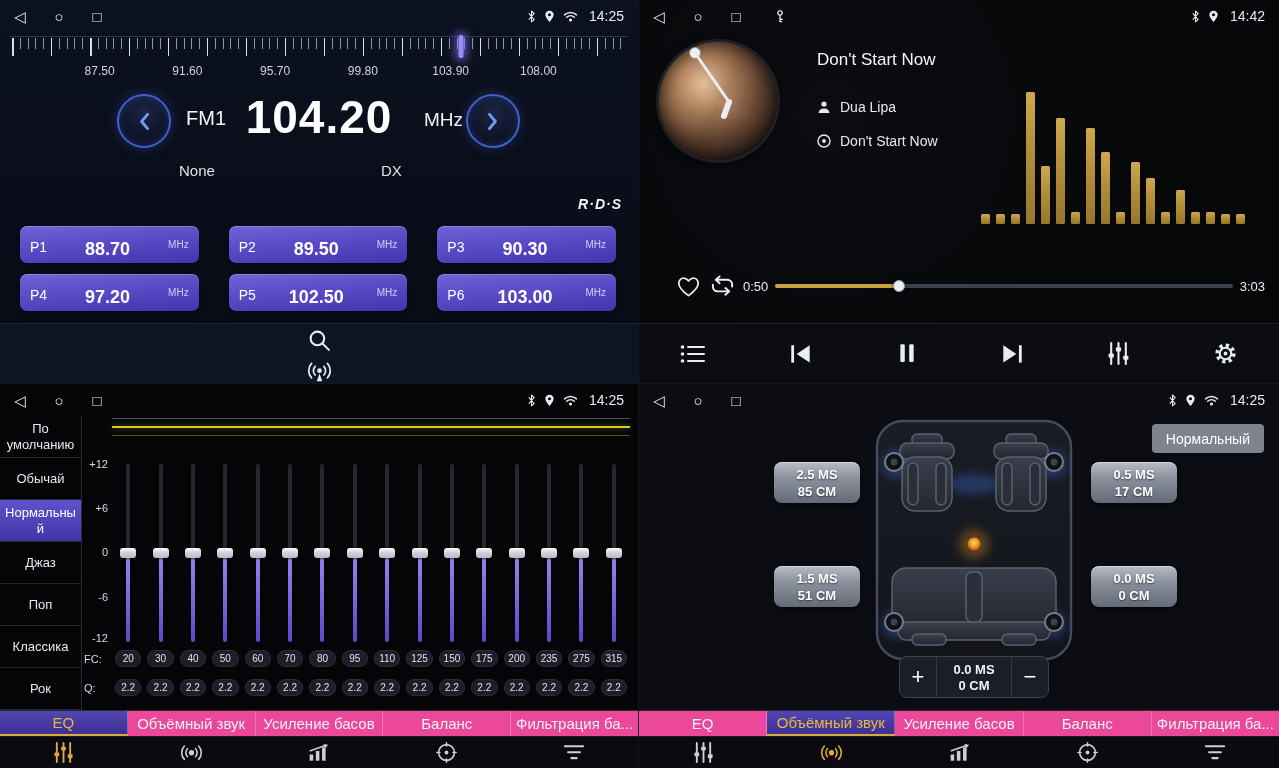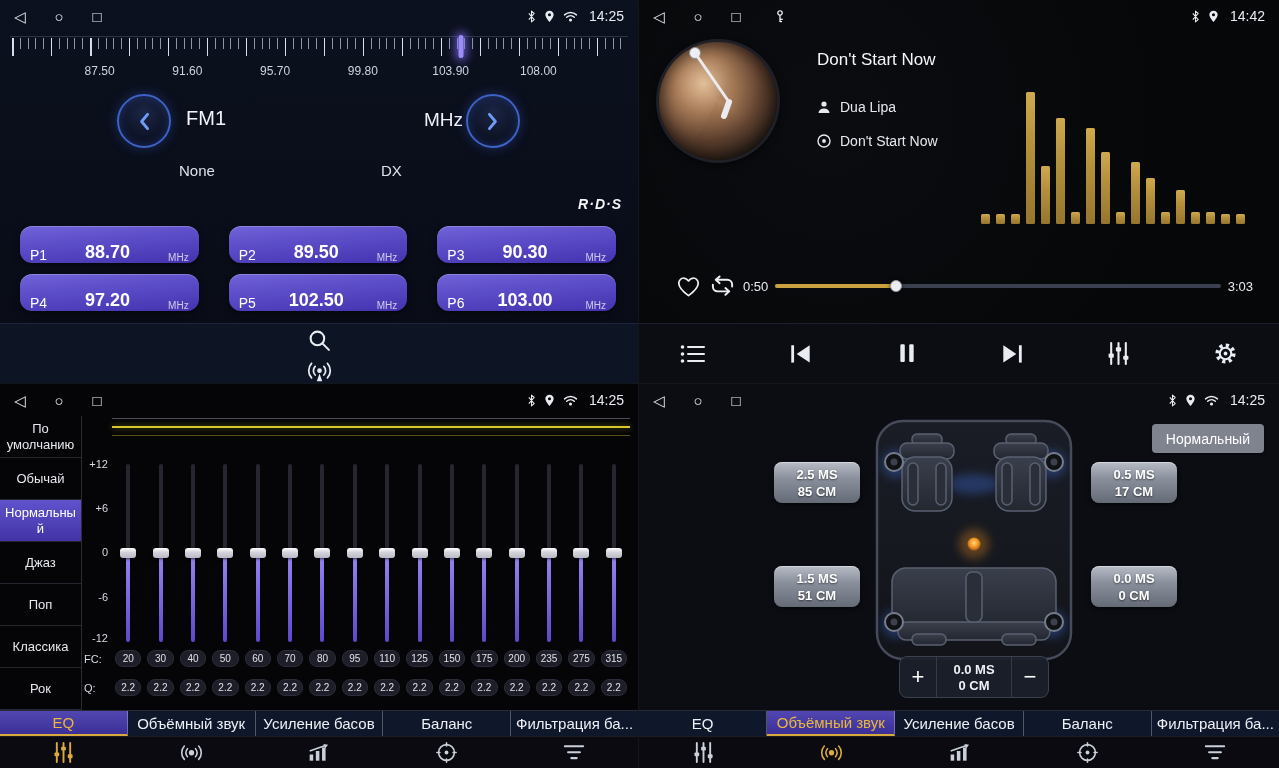--- a/index.html
+++ b/index.html
@@ -42,47 +42,47 @@
     background:radial-gradient(circle at 50% 32%,#1b2545 0%,#0b101f 75%);
     box-shadow:0 0 12px rgba(60,100,220,.35), inset 0 0 8px rgba(50,80,180,.45);
     display:flex; align-items:center; justify-content:center; cursor:pointer; }
   .band-label { position:absolute; left:186px; top:107px; font-size:20px; color:#f2f4f9; }
   .signal-label { position:absolute; left:179px; top:162px; font-size:15px; color:#dde1ea; }
   .freq-big { position:absolute; left:0; right:0; top:90px; text-align:center; font-size:46px; font-weight:bold; letter-spacing:1px; color:#fff; }
   .freq-unit { position:absolute; left:424px; top:109px; font-size:19px; color:#eef0f6; }
   .dx-label { position:absolute; left:381px; top:162px; font-size:15px; color:#dde1ea; }
   .rds-badge { position:absolute; right:16px; top:196px; font-size:14px; font-weight:bold; font-style:italic; letter-spacing:1px; color:#f4f5f9; }
   .presets { position:absolute; top:226px; left:20px; right:22px; display:grid; grid-template-columns:repeat(3,1fr); gap:11px 30px; }
-  .preset { height:37px; border-radius:12px; border:none; cursor:pointer; display:flex; align-items:flex-end; padding:0 10px;
+  .preset { height:37px; border-radius:7px; border:none; cursor:pointer; display:flex; align-items:flex-start; padding:13px 10px;
     background:linear-gradient(175deg,#7163d8 0%,#5a4bc6 45%,#4533ae 100%);
     box-shadow:0 2px 6px rgba(0,0,0,.5), inset 0 1px 0 rgba(255,255,255,.22); color:#fff; }
   .pnum { font-size:14px; }
   .pfreq { flex:1; text-align:center; font-size:18px; font-weight:bold; }
   .punit { font-size:10px; opacity:.72; }
 
   
   .art { position:absolute; left:20px; top:42px; width:118px; height:118px; border-radius:50%;
     background:radial-gradient(circle at 38% 35%, rgba(233,198,158,.95), rgba(188,138,98,.8) 28%, rgba(95,64,46,.85) 55%, rgba(28,22,18,.97) 82%),
       conic-gradient(from 210deg,#3a2c22,#6b4a35,#2b2019,#7a5a40,#241a14);
     box-shadow:inset 0 0 18px rgba(0,0,0,.7), 0 0 0 3px #1f2027, 0 2px 10px #000; }
   .tonearm { position:absolute; inset:0; }
   .ptitle { position:absolute; left:178px; top:50px; font-size:17px; color:#f4f5f9; }
   .meta-row { position:absolute; left:178px; display:flex; align-items:center; gap:9px; font-size:14px; color:#e6e8ef; }
   .row-artist { top:99px; } .row-album { top:133px; }
   .spectrum { position:absolute; left:342px; top:84px; width:272px; height:140px; display:flex; align-items:flex-end; gap:6px; }
   .spec-bar { width:9px; background:linear-gradient(180deg,#cfa94e 0%,#b5913c 40%,#96762e 100%); border-radius:1.5px; }
-  .pcontrols { position:absolute; left:36px; right:26px; top:266px; height:40px; display:flex; align-items:center; gap:7px; }
+  .pcontrols { position:absolute; left:36px; right:14px; top:266px; height:40px; display:flex; align-items:center; gap:7px; }
   .ptime { font-size:13px; color:#e8eaf1; }
   .ptrack { flex:1; position:relative; height:4px; background:#3a4050; border-radius:2px; cursor:pointer; }
   .pfill { position:absolute; left:0; top:0; bottom:0; background:#c9a23f; border-radius:2px; }
   .pknob { position:absolute; top:-4px; width:12px; height:12px; border-radius:50%; background:#eceef2; border:1px solid #9a9aa4; transform:translateX(-50%); box-shadow:0 0 4px rgba(0,0,0,.6); }
   .icbtn { background:none; border:none; color:#eef0f5; cursor:pointer; display:flex; align-items:center; }
 
   
-  .tabbar { flex:0 0 26px; display:flex; background:#0f172a; border-top:1px solid #2a2a36; }
+  .tabbar { flex:0 0 26px; display:flex; background:#ec4899; border-top:1px solid #2a2a36; }
   .tab { flex:1; display:flex; align-items:center; justify-content:center; font-size:15px; color:#eef0f5;
     border-right:1px solid rgba(255,255,255,.28); white-space:nowrap; overflow:hidden; cursor:pointer; padding:0 4px; }
   .tab:last-child { border-right:none; }
   .tab.selected { background:linear-gradient(180deg,#5246b2,#3b2f96); color:#e9b83d; border-bottom:2px solid #d8a93c; }
   .iconrow { flex:0 0 32px; display:flex; background:#0a0a10; border-top:1px solid #1c1c26; }
   .iconcell { flex:1; display:flex; align-items:center; justify-content:center; color:#cad0da; cursor:pointer; }
   .iconcell.active { color:#dca93e; }
 
   
   .eq-content { flex:1; display:flex; min-height:0; }
@@ -174,20 +174,21 @@
       <span style="left:85.5%">108.00</span>
     </div>
 
     <button class="knob" style="left:117px; top:94px;">
       <svg viewBox="0 0 10 16" width="12" height="19">
           <path d="M8 2 L3 8 L8 14" stroke="#6f9df5" stroke-width="2.4" fill="none" stroke-linecap="round" stroke-linejoin="round"></path>
         </svg>
     </button>
     <div class="band-label">FM1</div>
     <div class="signal-label">None</div>
+    <div class="freq-big">104.20</div>
     <div class="freq-unit">MHz</div>
     <div class="dx-label">DX</div>
     <button class="knob" style="left:466px; top:94px;">
       <svg viewBox="0 0 10 16" width="12" height="19">
           <path d="M2 2 L7 8 L2 14" stroke="#6f9df5" stroke-width="2.4" fill="none" stroke-linecap="round" stroke-linejoin="round"></path>
         </svg>
     </button>
     <div class="rds-badge">R·D·S</div>
 
     <div class="presets">

